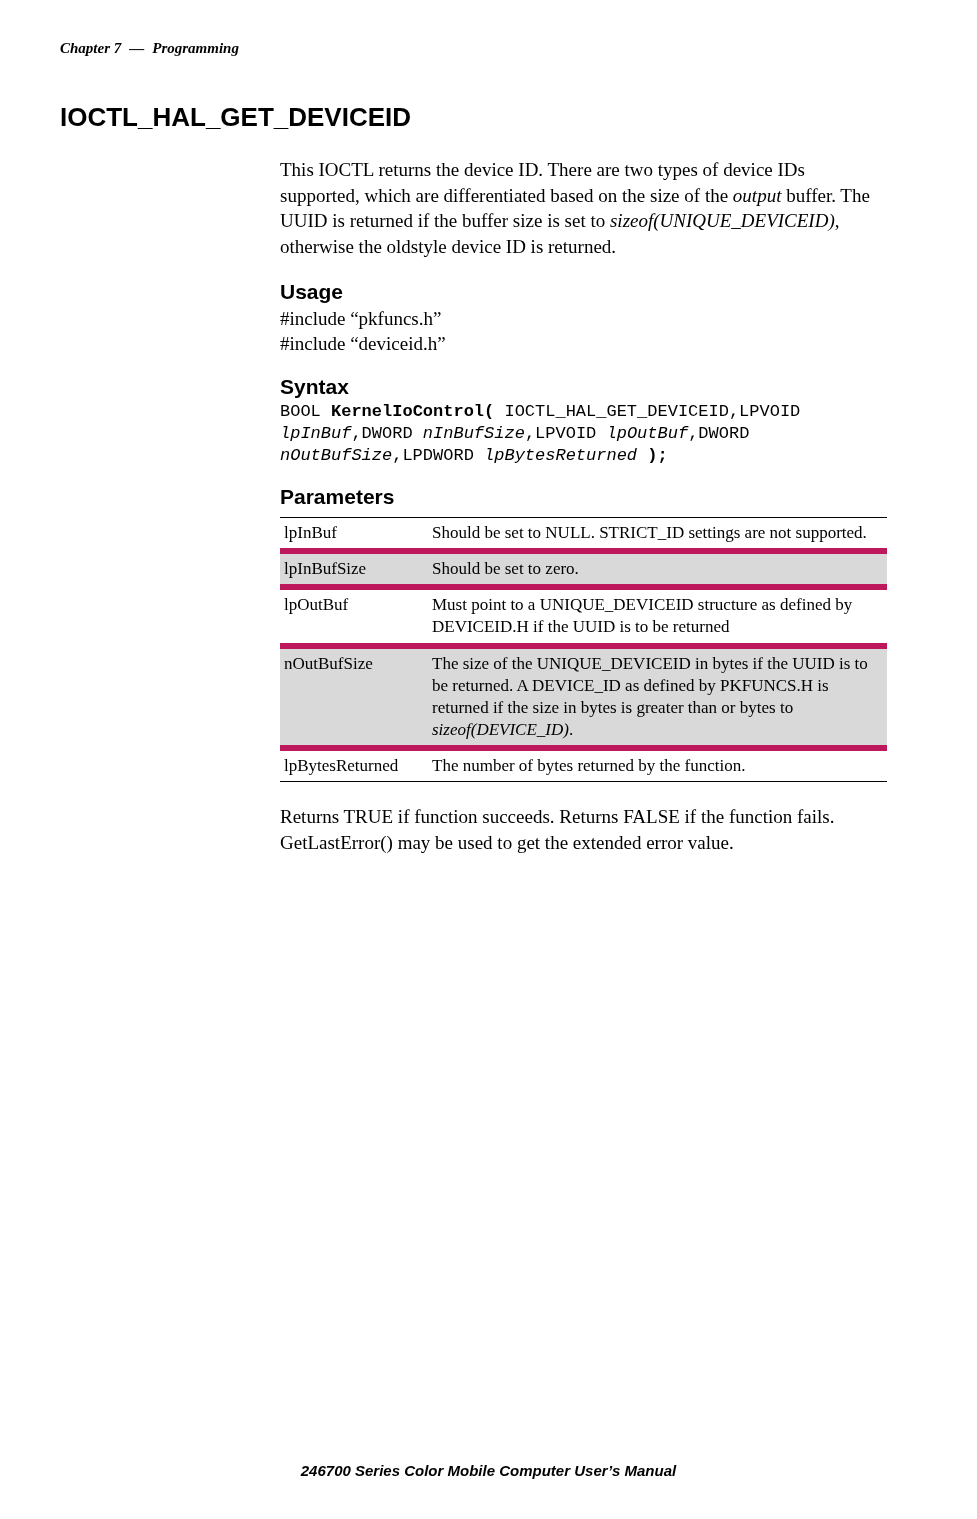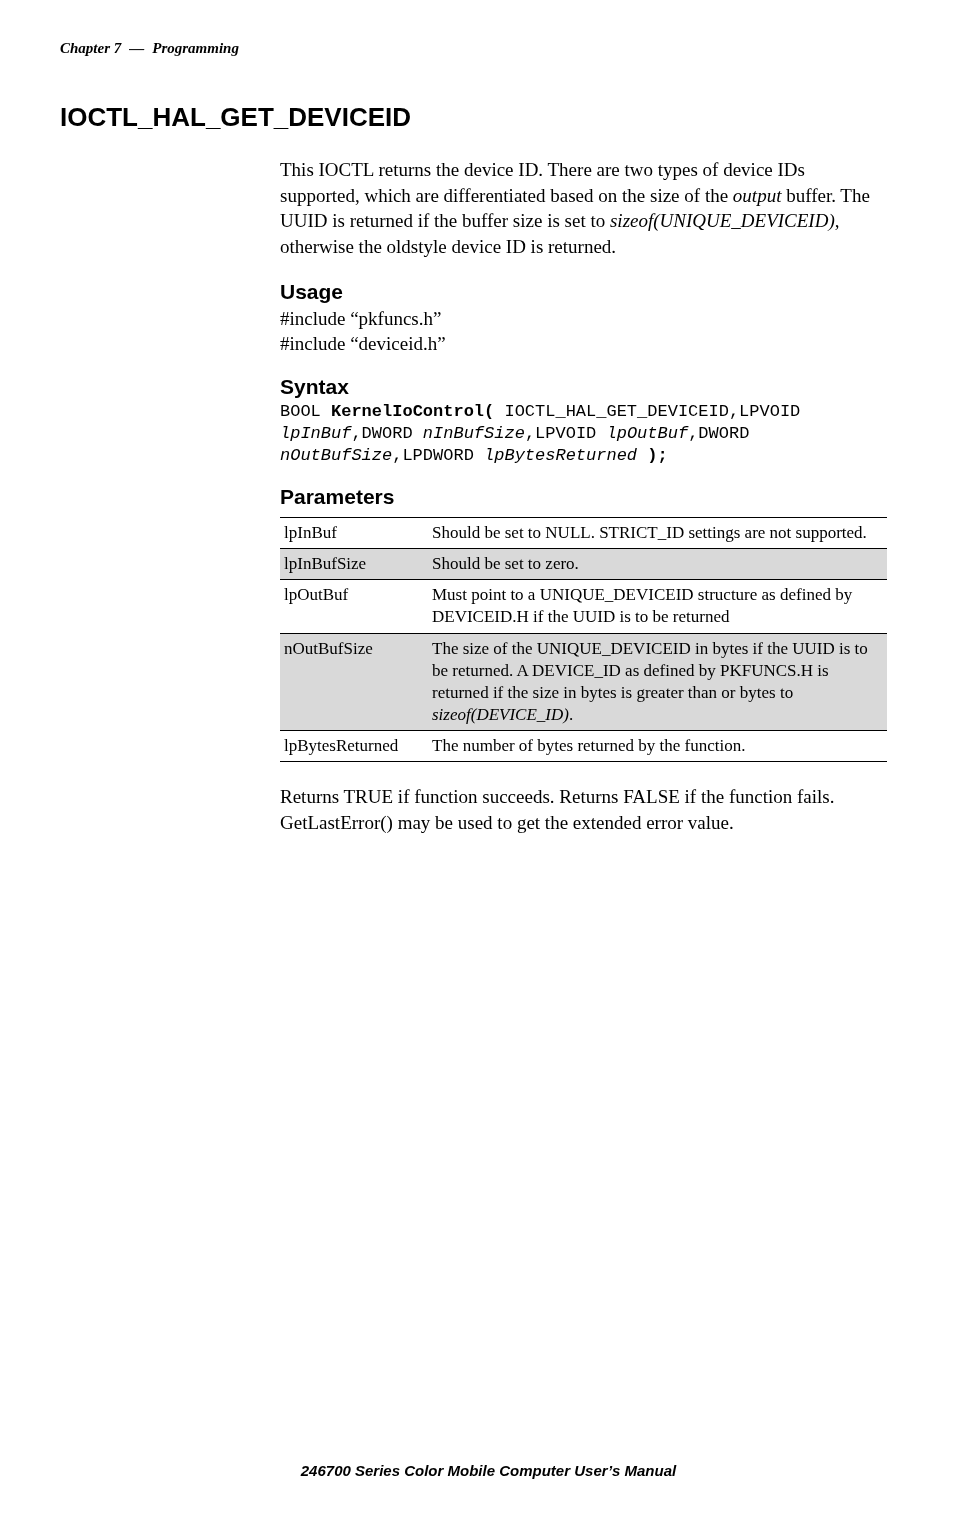--- a/index.html
+++ b/index.html
@@ -70,21 +70,21 @@
     .italic {
       font-style: italic;
     }
     .param-table {
       width: 100%;
       border-collapse: collapse;
       margin-top: 8px;
       margin-bottom: 22px;
     }
     .param-table td {
-      border-top: 1px solid #be185d;
+      border-top: 6px solid #be185d;
       border-bottom: 1px solid #000;
       padding: 4px 10px 4px 4px;
       font-size: 17px;
       line-height: 1.3;
       vertical-align: top;
     }
     .param-table tr:first-child td {
       border-top: 1px solid #000;
     }
     .param-name {

